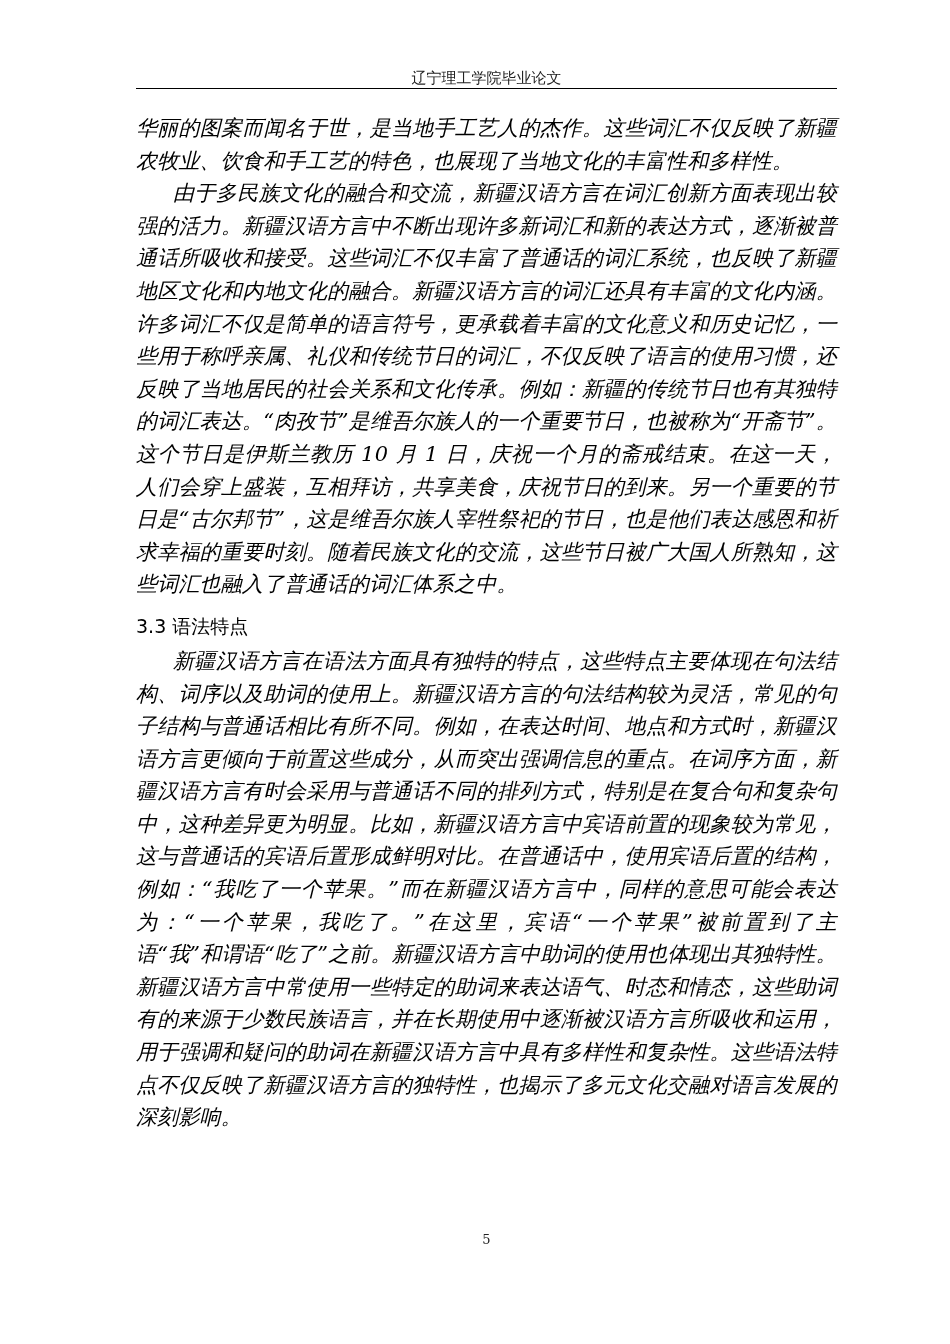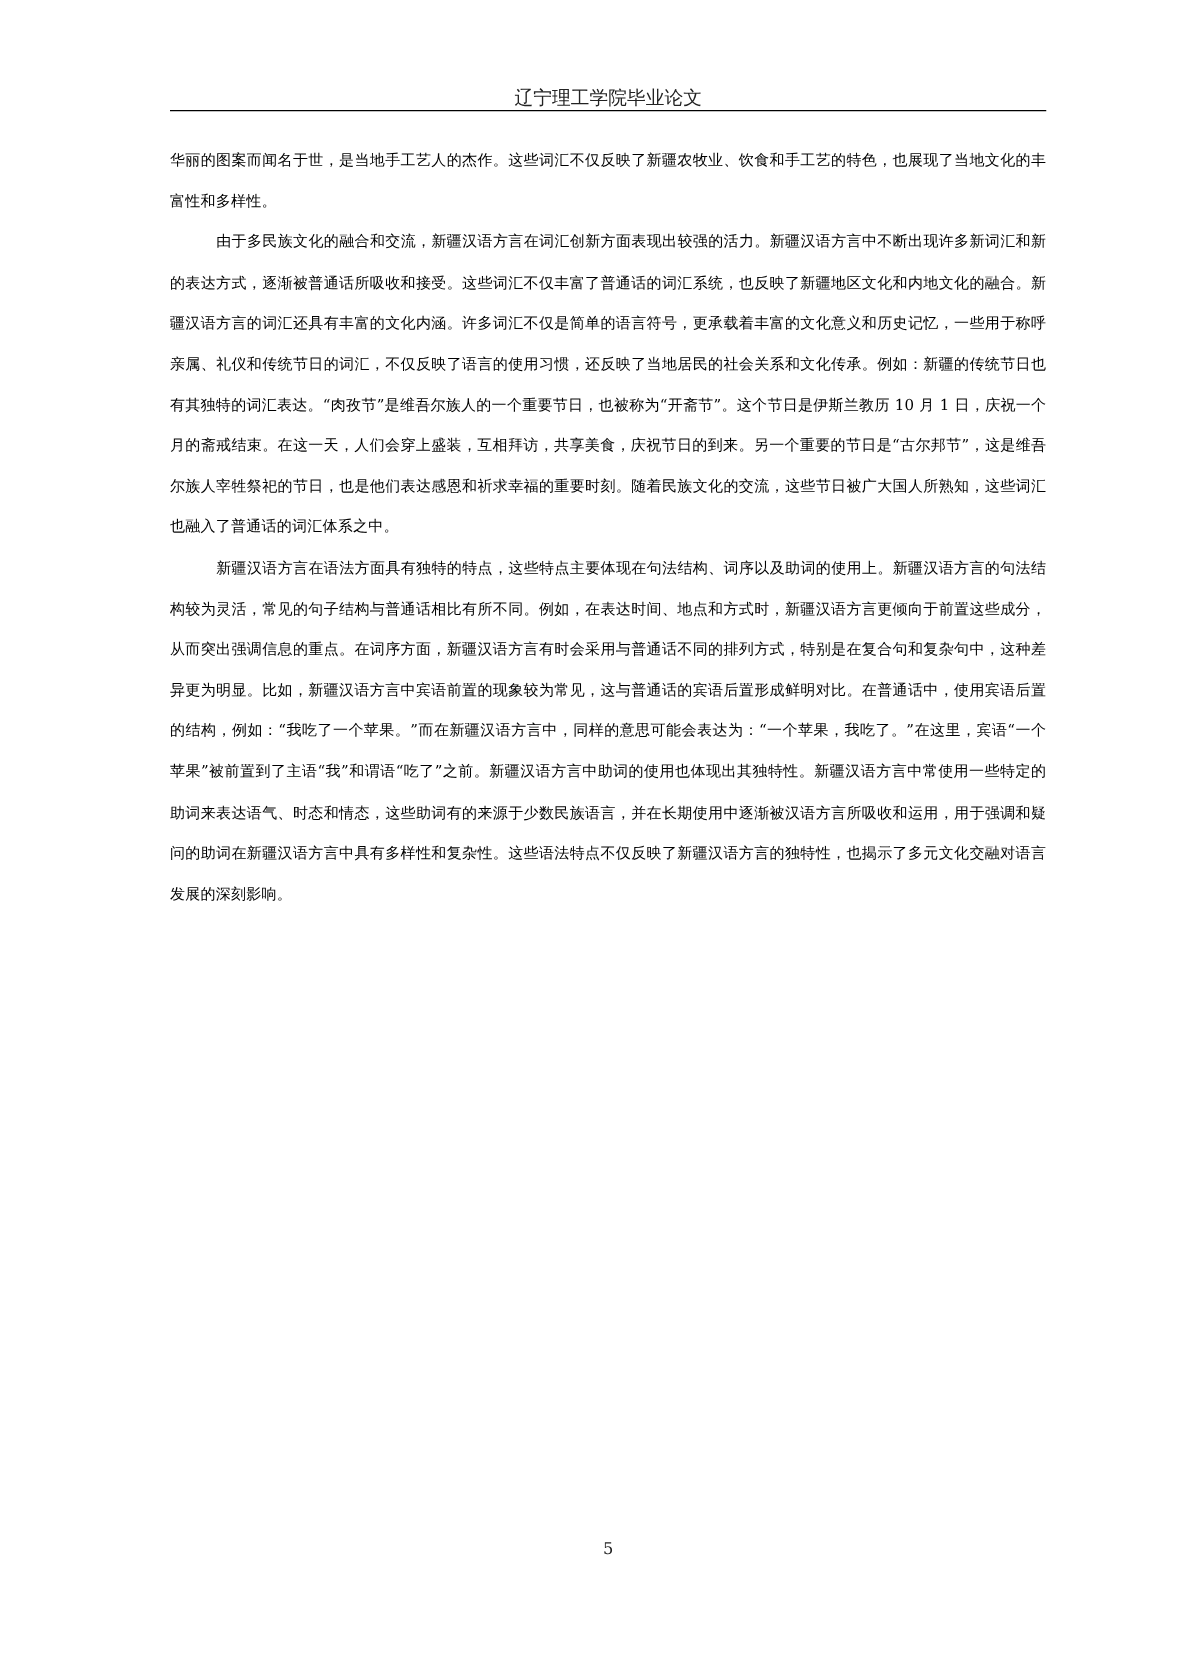--- a/index.html
+++ b/index.html
@@ -4,37 +4,38 @@
 <style>
   html, body { margin: 0; padding: 0; background: #ffffff; }
   body { width: 950px; height: 1344px; position: relative; overflow: hidden;
          font-family: "DejaVu Serif", "Liberation Serif", serif; color: #000; }
   .page { position: absolute; left: 0; top: 0; width: 808px; height: 1344px; background: #fff; }
   .header { position: absolute; left: 136px; top: 68px; width: 701px; text-align: center;
             font-size: 15px; line-height: 20px; color: #222; }
   .header-rule { position: absolute; left: 136px; top: 88px; width: 701px; height: 0;
                  border-top: 1.3px solid #000; }
   .body { position: absolute; left: 136px; top: 112px; width: 701px; }
-  .para { margin: 0; font-size: 12px; line-height: 32.6px; text-align: justify;
-          text-justify: inter-character; letter-spacing: 0.2px; }
+  .para { margin: 0; font-size: 21px; line-height: 32.6px; text-align: justify;
+          text-justify: inter-character; letter-spacing: 0.2px; font-style: italic; }
   .para.indent { text-indent: 37px; }
   .heading { margin: 10px 0 4px 0; font-family: "DejaVu Sans", "Liberation Sans", sans-serif;
              font-size: 19px; line-height: 30px; font-weight: normal; }
   .page-number { position: absolute; left: 136px; top: 1231px; width: 701px; text-align: center;
                  font-size: 13px; line-height: 18px; color: #222; }
 </style>
 </head>
 <body>
 
 <div class="page">
   <div class="header">辽宁理工学院毕业论文</div>
   <div class="header-rule"></div>
 
   <div class="body">
     <p class="para">华丽的图案而闻名于世，是当地手工艺人的杰作。这些词汇不仅反映了新疆农牧业、饮食和手工艺的特色，也展现了当地文化的丰富性和多样性。</p>
     <p class="para indent">由于多民族文化的融合和交流，新疆汉语方言在词汇创新方面表现出较强的活力。新疆汉语方言中不断出现许多新词汇和新的表达方式，逐渐被普通话所吸收和接受。这些词汇不仅丰富了普通话的词汇系统，也反映了新疆地区文化和内地文化的融合。新疆汉语方言的词汇还具有丰富的文化内涵。许多词汇不仅是简单的语言符号，更承载着丰富的文化意义和历史记忆，一些用于称呼亲属、礼仪和传统节日的词汇，不仅反映了语言的使用习惯，还反映了当地居民的社会关系和文化传承。例如：新疆的传统节日也有其独特的词汇表达。“肉孜节”是维吾尔族人的一个重要节日，也被称为“开斋节”。这个节日是伊斯兰教历 10 月 1 日，庆祝一个月的斋戒结束。在这一天，人们会穿上盛装，互相拜访，共享美食，庆祝节日的到来。另一个重要的节日是“古尔邦节”，这是维吾尔族人宰牲祭祀的节日，也是他们表达感恩和祈求幸福的重要时刻。随着民族文化的交流，这些节日被广大国人所熟知，这些词汇也融入了普通话的词汇体系之中。</p>
 
+    <h2 class="heading">3.3 语法特点</h2>
 
     <p class="para indent">新疆汉语方言在语法方面具有独特的特点，这些特点主要体现在句法结构、词序以及助词的使用上。新疆汉语方言的句法结构较为灵活，常见的句子结构与普通话相比有所不同。例如，在表达时间、地点和方式时，新疆汉语方言更倾向于前置这些成分，从而突出强调信息的重点。在词序方面，新疆汉语方言有时会采用与普通话不同的排列方式，特别是在复合句和复杂句中，这种差异更为明显。比如，新疆汉语方言中宾语前置的现象较为常见，这与普通话的宾语后置形成鲜明对比。在普通话中，使用宾语后置的结构，例如：“我吃了一个苹果。”而在新疆汉语方言中，同样的意思可能会表达为：“一个苹果，我吃了。”在这里，宾语“一个苹果”被前置到了主语“我”和谓语“吃了”之前。新疆汉语方言中助词的使用也体现出其独特性。新疆汉语方言中常使用一些特定的助词来表达语气、时态和情态，这些助词有的来源于少数民族语言，并在长期使用中逐渐被汉语方言所吸收和运用，用于强调和疑问的助词在新疆汉语方言中具有多样性和复杂性。这些语法特点不仅反映了新疆汉语方言的独特性，也揭示了多元文化交融对语言发展的深刻影响。</p>
   </div>
 
   <div class="page-number">5</div>
 </div>
 
 </body></html>

